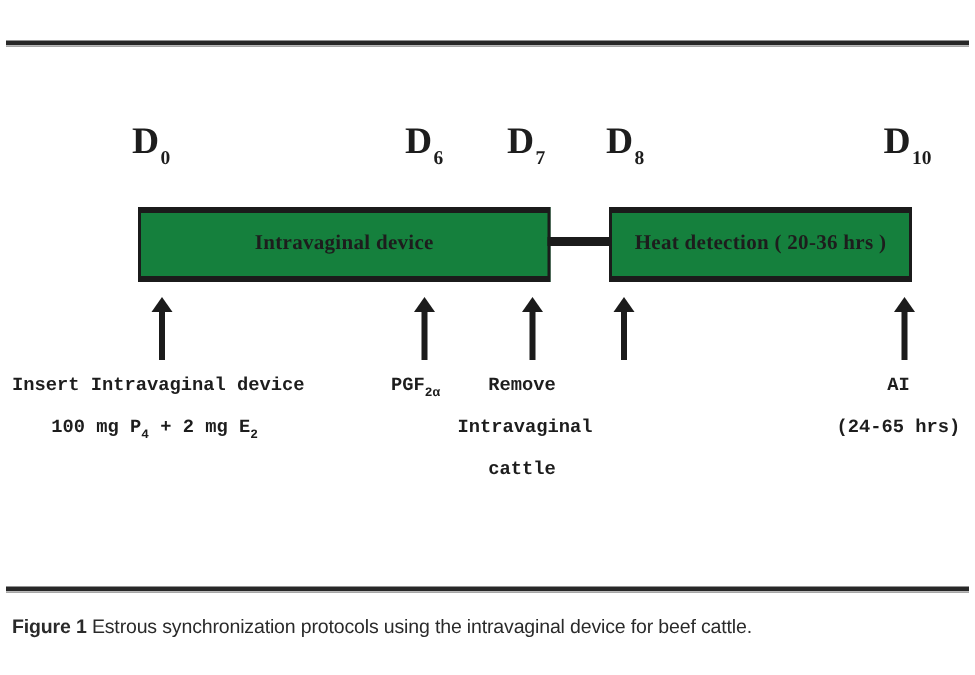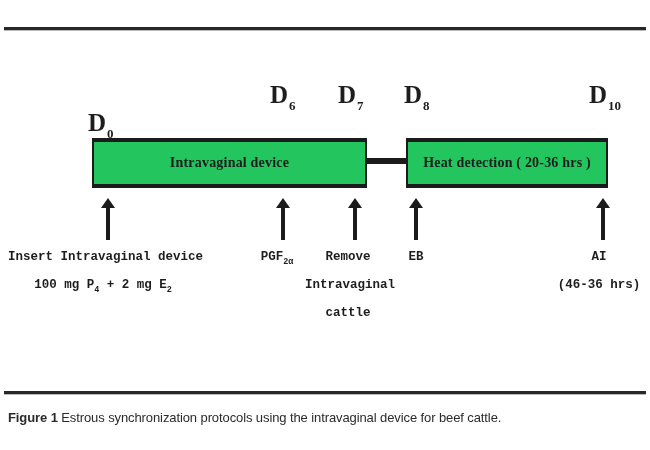--- a/index.html
+++ b/index.html
@@ -54,21 +54,21 @@
     vertical-align: baseline;
     position: relative;
     top: 7px;
     left: 1px;
   }
 
   
   .phase-box {
     position: absolute;
     box-sizing: border-box;
-    background: #22c55e;
+    background: #15803d;
     border: 2px solid #1b1b1b;
     border-top-width: 4px;
     border-bottom-width: 4px;
     display: flex;
     align-items: center;
     justify-content: center;
   }
   .phase-label {
     font-family: "Liberation Serif", serif;
     font-weight: 700;
@@ -141,21 +141,21 @@
   }
   .caption b { font-weight: 700; }
 </style>
 </head>
 <body>
 
 <div class="rule rule-top"></div>
 
 <div class="figure">
 
-  <div class="day" style="left:88px; top:52px;margin-top:28px;">
+  <div class="day" style="left:88px; top:52px;">
     <span>D</span><sub>0</sub>
   </div>
   <div class="day" style="left:270px; top:52px;">
     <span>D</span><sub>6</sub>
   </div>
   <div class="day" style="left:338px; top:52px;">
     <span>D</span><sub>7</sub>
   </div>
   <div class="day" style="left:404px; top:52px;">
     <span>D</span><sub>8</sub>
@@ -203,27 +203,24 @@
   <div class="event" style="left:245px; top:213px; width:64px;">
     <span class="line"><span>PGF</span><sub>2α</sub></span>
   </div>
 
   <div class="event" style="left:305px; top:213px; width:86px;">
     <span class="line">Remove</span>
     <span class="line">Intravaginal</span>
     <span class="line">cattle</span>
   </div>
 
-  <div class="event" style="left:392px; top:213px; width:48px;">
-    <span class="line">EB</span>
-  </div>
 
   <div class="event" style="left:552px; top:213px; width:94px;">
     <span class="line">AI</span>
-    <span class="line">(46-36 hrs)</span>
+    <span class="line">(24-65 hrs)</span>
   </div>
 
 </div>
 
 <div class="rule rule-bottom"></div>
 
 <div class="caption">
   <b>Figure 1</b><span> Estrous synchronization protocols using the intravaginal device for beef cattle.</span>
 </div>
 

